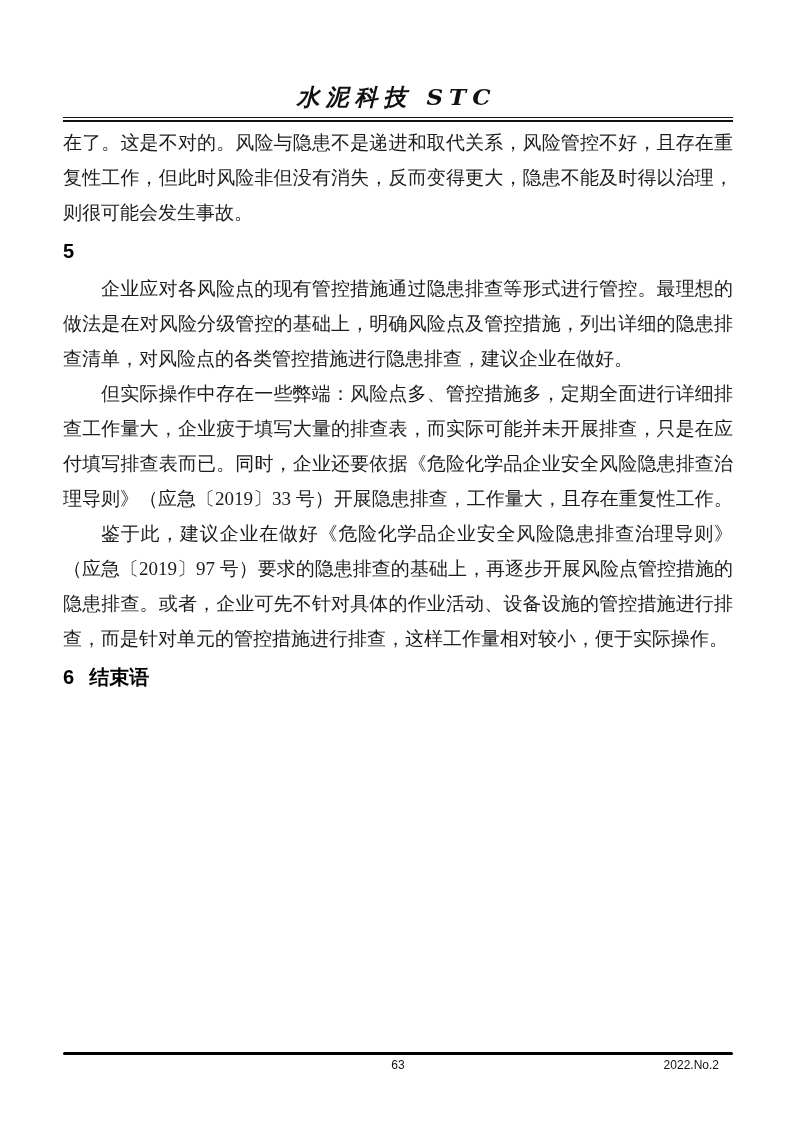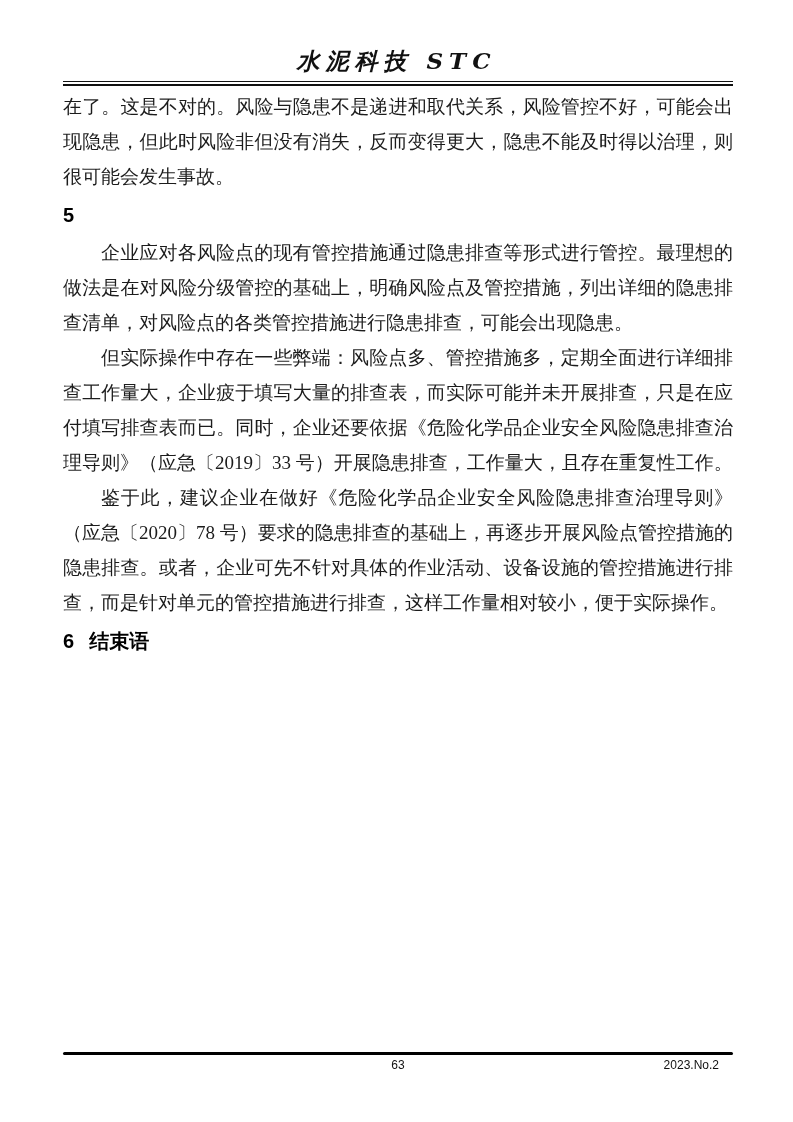--- a/index.html
+++ b/index.html
@@ -25,20 +25,21 @@
   }
   .journal-title {
     display: inline-block;
     font-family: "DejaVu Serif", serif;
     font-style: italic;
     font-weight: 700;
     font-size: 23px;
     line-height: 30px;
     letter-spacing: 6px;
     color: #111111;
+    margin-top: 36px;
   }
   .header-rule {
     margin: 5px 60px 0 63px;
     height: 2px;               
     border-top: 1.5px solid #111111;
     border-bottom: 2.5px solid #111111;
   }
 
   
   .content {
@@ -103,41 +104,41 @@
 
 <div class="page">
 
   <div class="header">
     <div class="journal-title">水泥科技 STC</div>
     <div class="header-rule"></div>
   </div>
 
   <div class="content">
 
-    <p class="para no-indent">在了。这是不对的。风险与隐患不是递进和取代关系，风险管控不好，可能会出现隐患，但此时风险非但没有消失，反而变得更大，隐患不能及时得以治理，则很可能会发生事故。</p>
+    <p class="para no-indent">在了。这是不对的。风险与隐患不是递进和取代关系，风险管控不好，且存在重复性工作，但此时风险非但没有消失，反而变得更大，隐患不能及时得以治理，则很可能会发生事故。</p>
 
     <h2 class="section-heading">
       <span class="sec-num">5</span>
     </h2>
 
-    <p class="para">企业应对各风险点的现有管控措施通过隐患排查等形式进行管控。最理想的做法是在对风险分级管控的基础上，明确风险点及管控措施，列出详细的隐患排查清单，对风险点的各类管控措施进行隐患排查，可能会出现隐患。</p>
+    <p class="para">企业应对各风险点的现有管控措施通过隐患排查等形式进行管控。最理想的做法是在对风险分级管控的基础上，明确风险点及管控措施，列出详细的隐患排查清单，对风险点的各类管控措施进行隐患排查，建议企业在做好。</p>
 
     <p class="para">但实际操作中存在一些弊端：风险点多、管控措施多，定期全面进行详细排查工作量大，企业疲于填写大量的排查表，而实际可能并未开展排查，只是在应付填写排查表而已。同时，企业还要依据《危险化学品企业安全风险隐患排查治理导则》（应急〔2019〕33 号）开展隐患排查，工作量大，且存在重复性工作。</p>
 
-    <p class="para">鉴于此，建议企业在做好《危险化学品企业安全风险隐患排查治理导则》（应急〔2020〕78 号）要求的隐患排查的基础上，再逐步开展风险点管控措施的隐患排查。或者，企业可先不针对具体的作业活动、设备设施的管控措施进行排查，而是针对单元的管控措施进行排查，这样工作量相对较小，便于实际操作。</p>
+    <p class="para">鉴于此，建议企业在做好《危险化学品企业安全风险隐患排查治理导则》（应急〔2019〕97 号）要求的隐患排查的基础上，再逐步开展风险点管控措施的隐患排查。或者，企业可先不针对具体的作业活动、设备设施的管控措施进行排查，而是针对单元的管控措施进行排查，这样工作量相对较小，便于实际操作。</p>
 
     <h2 class="section-heading">
       <span class="sec-num">6</span>
       <span class="sec-title">结束语</span>
     </h2>
 
 
   </div>
 
   <div class="footer">
     <div class="footer-rule"></div>
     <div class="footer-row">
       <span class="page-number">63</span>
-      <span class="issue-number">2023.No.2</span>
+      <span class="issue-number">2022.No.2</span>
     </div>
   </div>
 
 </div>
 
 </body></html>

